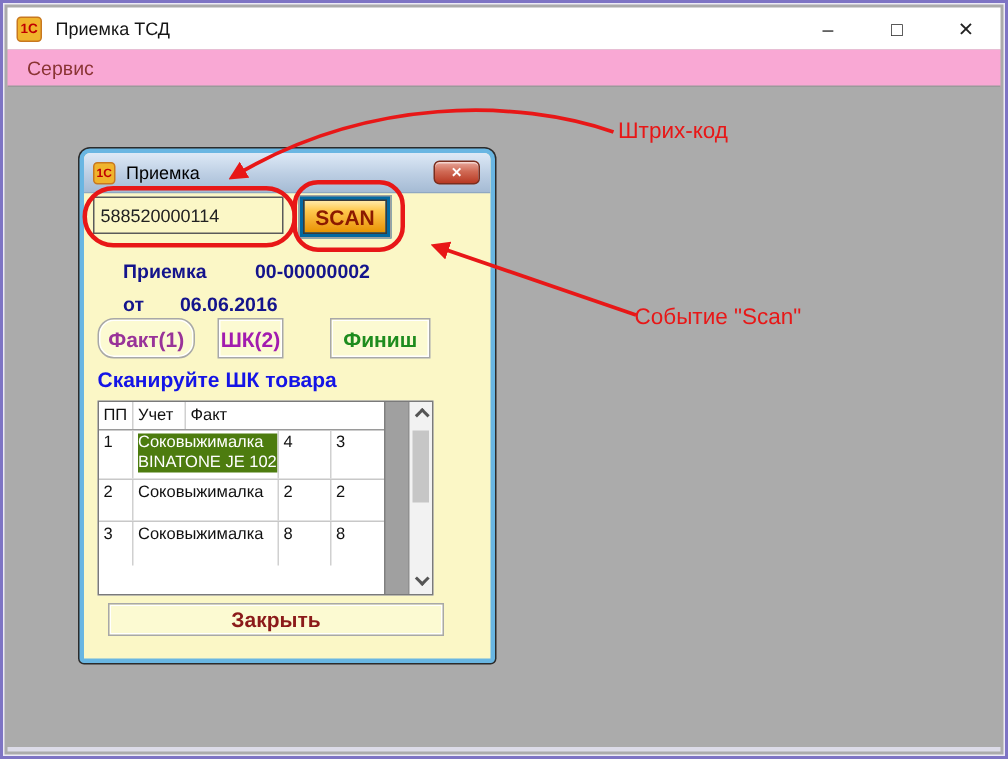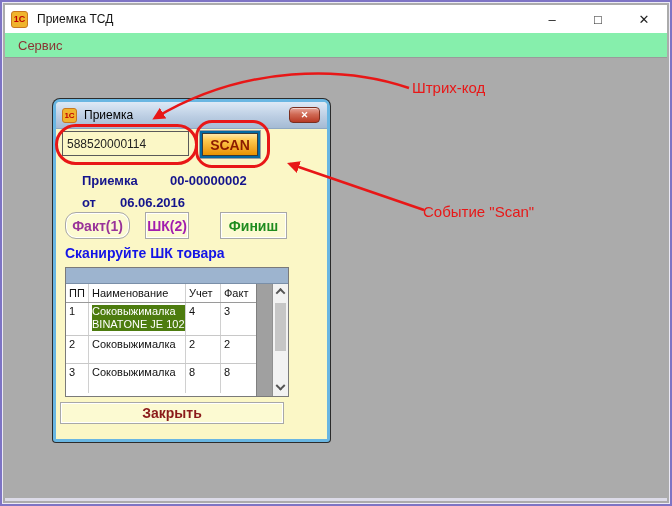--- a/index.html
+++ b/index.html
@@ -27,21 +27,21 @@
     display:flex; align-items:center; justify-content:center;
   }
   .title-text { margin-left:9px; font-size:12px; color:#151515; }
   .win-controls { margin-left:auto; display:flex; height:100%; }
   .win-btn {
     width:46px; height:100%; display:flex; align-items:center; justify-content:center;
     font-size:13px; color:#222;
   }
   .menubar {
     position:absolute; top:31px; left:3px; right:3px; height:25px;
-    background:#86efac; border-bottom:1px solid #9A9A9A;
+    background:#f9a8d4; border-bottom:1px solid #9A9A9A;
     display:flex; align-items:center;
   }
   .menu-item { margin-left:13px; font-size:13px; color:#8A3434; }
   .client {
     position:absolute; top:57px; left:3px; right:3px; bottom:3px;
     background:#ABABAB;
   }
   .client::after {
     content:""; position:absolute; left:0; right:0; bottom:0; height:3px;
     background:#DCDBE8;
@@ -104,21 +104,21 @@
     white-space:nowrap;
   }
   .btn-fact  { left:9px;  top:83px; width:65px; color:#993399;border-radius:11px; }
   .btn-shk   { left:89px; top:83px; width:44px; color:#a21caf; }
   .btn-finish{ left:164px;top:83px; width:67px; color:#1E8C1E; }
   .prompt { position:absolute; left:9px; top:116px; font-size:14px; font-weight:bold; color:#1414E6; white-space:nowrap; }
   
   .tbl {
     position:absolute; left:9px; top:138px; width:224px; height:130px;
     border:1px solid #7A7A7A; background:#FFFFFF;
-    display:flex; flex-direction:column; overflow:hidden;
+    display:flex; overflow:hidden;
   }
   .tbl-band { height:16px; background:#9DB4CF; border-bottom:1px solid #7A8FA8; flex:none; }
   .tbl-main { flex:1; display:flex; min-height:0; }
   .tbl-grid { width:190px; display:flex; flex-direction:column; }
   .trow { display:flex; border-bottom:1px solid #C8C8C8; flex:none; }
   .thead-row { height:19px; border-bottom:1px solid #9A9A9A; font-size:11px; color:#111; }
   .tcell {
     padding:2px 0 0 3px; font-size:11px; color:#111;
     border-right:1px solid #D0D0D0; overflow:hidden; line-height:13px;
   }
@@ -131,21 +131,21 @@
     width:17px; background:#F2F2F2; border-left:1px solid #909090;
     display:flex; flex-direction:column;
   }
   .sb-arrow { height:15px; flex:none; display:flex; align-items:center; justify-content:center; }
   .chev { width:7px; height:7px; border-top:2px solid #555; border-left:2px solid #555; }
   .chev-up   { transform:rotate(45deg) translate(1px,1px); }
   .chev-down { transform:rotate(225deg) translate(2px,2px); }
   .sb-track { flex:1; position:relative; }
   .sb-thumb { position:absolute; top:4px; left:2px; width:11px; height:48px; background:#C6C6C6; }
   .btn-close-dlg {
-    left:4px; top:273px; width:224px; height:22px; color:#8B1A1A;
+    left:16px; top:273px; width:224px; height:22px; color:#8B1A1A;
   }
   
   .ann { position:absolute; z-index:5; pointer-events:none; }
   .ann-oval1 { left:55px; top:124px; width:143px; height:41px; border:3px solid #E81717; border-radius:21px; }
   .ann-oval2 { left:195px; top:120px; width:75px; height:48px; border:3px solid #E81717; border-radius:17px; }
   .ann-text { color:#E81717; font-size:15px; white-space:nowrap; }
   .ann-text1 { left:412px; top:79px; }
   .ann-text2 { left:423px; top:203px; }
   .ann-svg { position:absolute; left:0; top:0; width:672px; height:506px; z-index:4; pointer-events:none; }
 </style>
@@ -190,21 +190,20 @@
     <div class="ybtn btn-finish">Финиш</div>
 
     <div class="prompt">Сканируйте ШК товара</div>
 
     <div class="tbl">
       <div class="tbl-band"></div>
       <div class="tbl-main">
         <div class="tbl-grid">
           <div class="trow thead-row">
             <div class="tcell c-pp">ПП</div>
-            <div class="tcell c-name">Наименование</div>
             <div class="tcell c-uchet">Учет</div>
             <div class="tcell c-fakt">Факт</div>
           </div>
           <div class="trow r1">
             <div class="tcell c-pp">1</div>
             <div class="tcell c-name"><span class="cell-sel">Соковыжималка BINATONE JE 102</span></div>
             <div class="tcell c-uchet">4</div>
             <div class="tcell c-fakt">3</div>
           </div>
           <div class="trow r2">

